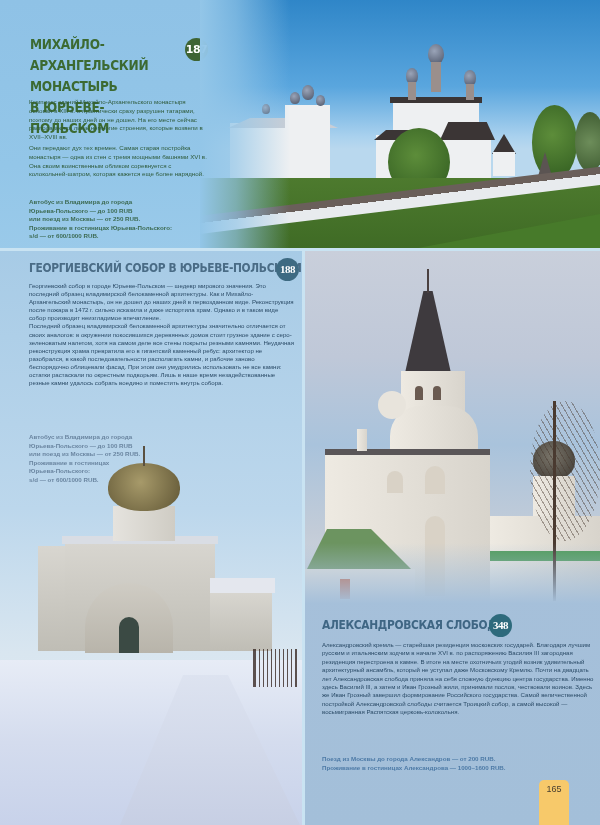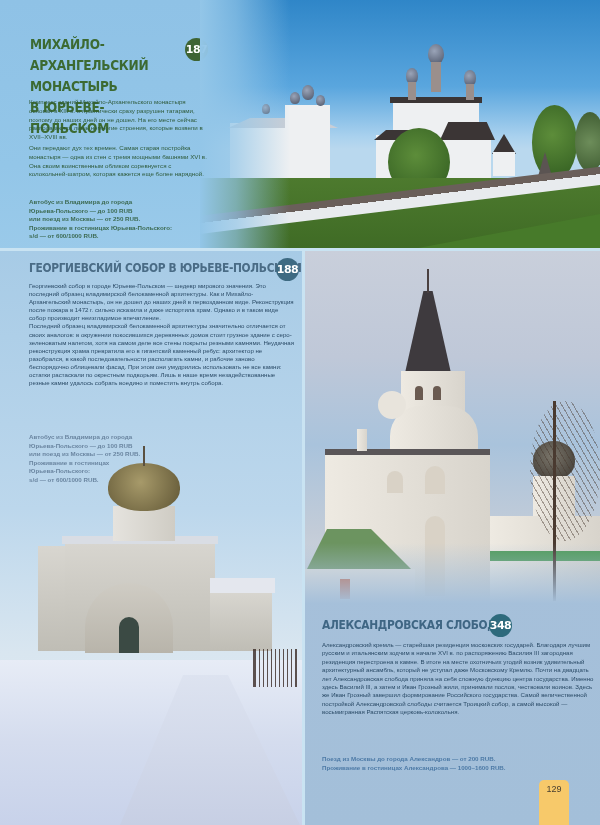--- a/index.html
+++ b/index.html
@@ -47,21 +47,21 @@
     font-family: "DejaVu Sans", sans-serif; font-weight: bold;
     font-size: 13.5px; line-height: 21px; color: #3c6a32; letter-spacing: -0.3px;
     transform: scaleX(0.9); transform-origin: left top;
   }
   .badge {
     position: absolute; width: 23px; height: 23px; border-radius: 50%;
     color: #fff; font-weight: bold; font-size: 11px; line-height: 23px; text-align: center;
     font-family: "DejaVu Sans", sans-serif; letter-spacing: -0.5px;
   }
   .badge.green { background: #3e6434; }
-  .badge.teal { background: #2e6a7c; }
+  .badge.teal { background: #2e6a7c; font-family: Liberation Serif, serif; }
 
   .body187 {
     position: absolute; left: 29px; top: 98px; width: 180px;
     font-size: 6.2px; line-height: 8.8px; color: #2e5a3a; z-index: 10;
   }
   .body187 p { margin-bottom: 2px; }
   .info187 {
     position: absolute; left: 29px; top: 198px; width: 180px;
     font-size: 6.2px; line-height: 8.6px; color: #3c6a52; font-weight: bold; z-index: 10;
   }
@@ -272,14 +272,14 @@
 
     <div class="body189">
       <p>Александровский кремль — старейшая резиденция московских государей. Благодаря лучшим русским и итальянским зодчим в начале XVI в. по распоряжению Василия III загородная резиденция перестроена в камне. В итоге на месте охотничьих угодий возник удивительный архитектурный ансамбль, который не уступал даже Московскому Кремлю. Почти на двадцать лет Александровская слобода приняла на себя сложную функцию центра государства. Именно здесь Василий III, а затем и Иван Грозный жили, принимали послов, чествовали воинов. Здесь же Иван Грозный завершил формирование Российского государства. Самой величественной постройкой Александровской слободы считается Троицкий собор, а самой высокой — восьмигранная Распятская церковь-колокольня.</p>
     </div>
     <div class="info189">
       <div>Поезд из Москвы до города Александров — от 200 RUB.</div>
       <div>Проживание в гостиницах Александрова — 1000–1600 RUB.</div>
     </div>
   </section>
 
-  <div class="pagenum">129</div>
+  <div class="pagenum">165</div>
 </div>
 
 </body></html>

